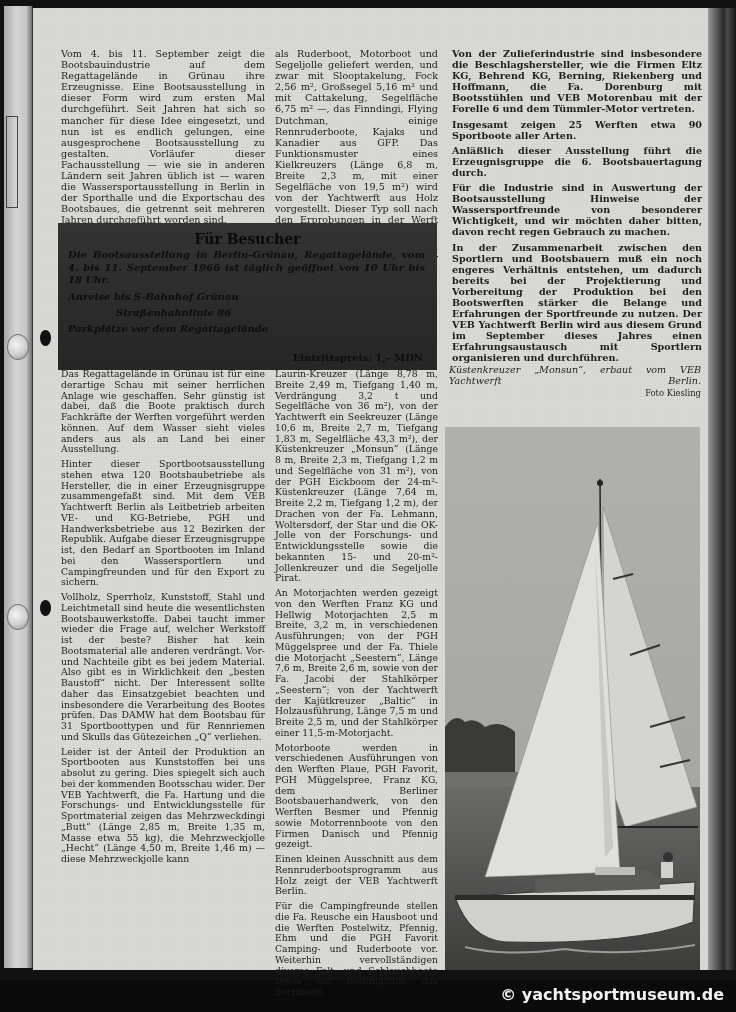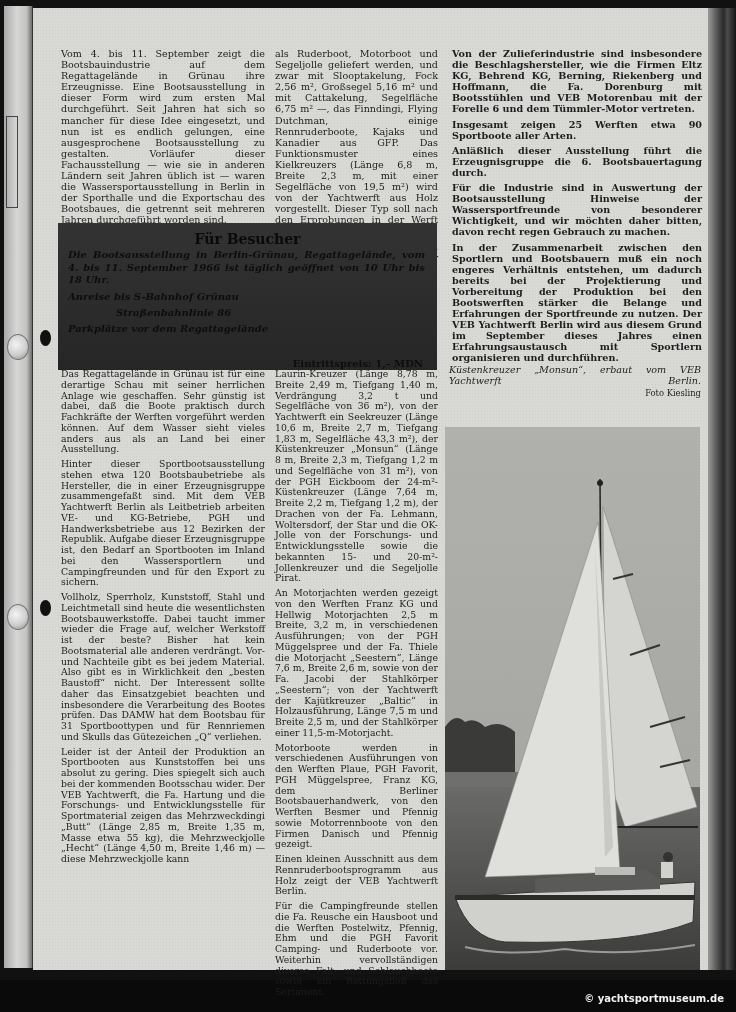--- a/index.html
+++ b/index.html
@@ -42,34 +42,34 @@
     .col p { margin: 4px 0 3px 0; hyphens: manual; }
     .box {
       position: absolute; left: 58px; top: 223px; width: 379px; height: 147px;
       background: #2a2a2a;
       background-image: linear-gradient(180deg, #333 0%, #262626 100%);
       color: #0d0d0d; font-weight: bold; font-size: 10px; line-height: 12.4px;
     }
     .box .title { text-align: center; font-size: 14px; margin-top: 10px; color: #0a0a0a; }
     .box .txt { padding: 4px 12px 0 10px; text-align: justify; font-style: italic; }
     .box .indent { padding-left: 58px; }
-    .box .price { position: absolute; right: 14px; bottom: 0; }
+    .box .price { position: absolute; right: 14px; bottom: 6px; }
     .caption {
       position: absolute; left: 449px; top: 364px; width: 252px;
       font-size: 9.6px; line-height: 11.1px; font-style: italic; color: #1d1d1d;
     }
     .caption .cap-text { text-align: justify; text-align-last: justify; }
     .credit { position: absolute; left: 449px; top: 388px; width: 252px; text-align: right; font-size: 8.4px; color: #1d1d1d; }
     .photo {
       position: absolute; left: 445px; top: 427px; width: 255px; height: 543px;
       background: #a9a9a6; overflow: hidden;
     }
     .footer {
       position: absolute; right: 12px; bottom: 8px;
-      font-family: "DejaVu Sans", sans-serif; font-weight: bold; font-size: 10px; color: #f2f2f2;
+      font-family: "DejaVu Sans", sans-serif; font-weight: bold; font-size: 16px; color: #f2f2f2;
     }
   </style>
 </head>
 <body>
 
 <div class="scan"></div>
 
 <div class="binder-strip">
   <div class="binder-mark" style="left:2px; top:110px; width:10px; height:90px;"></div>
   <div class="binder-hole" style="left:3px; top:328px;"></div>

